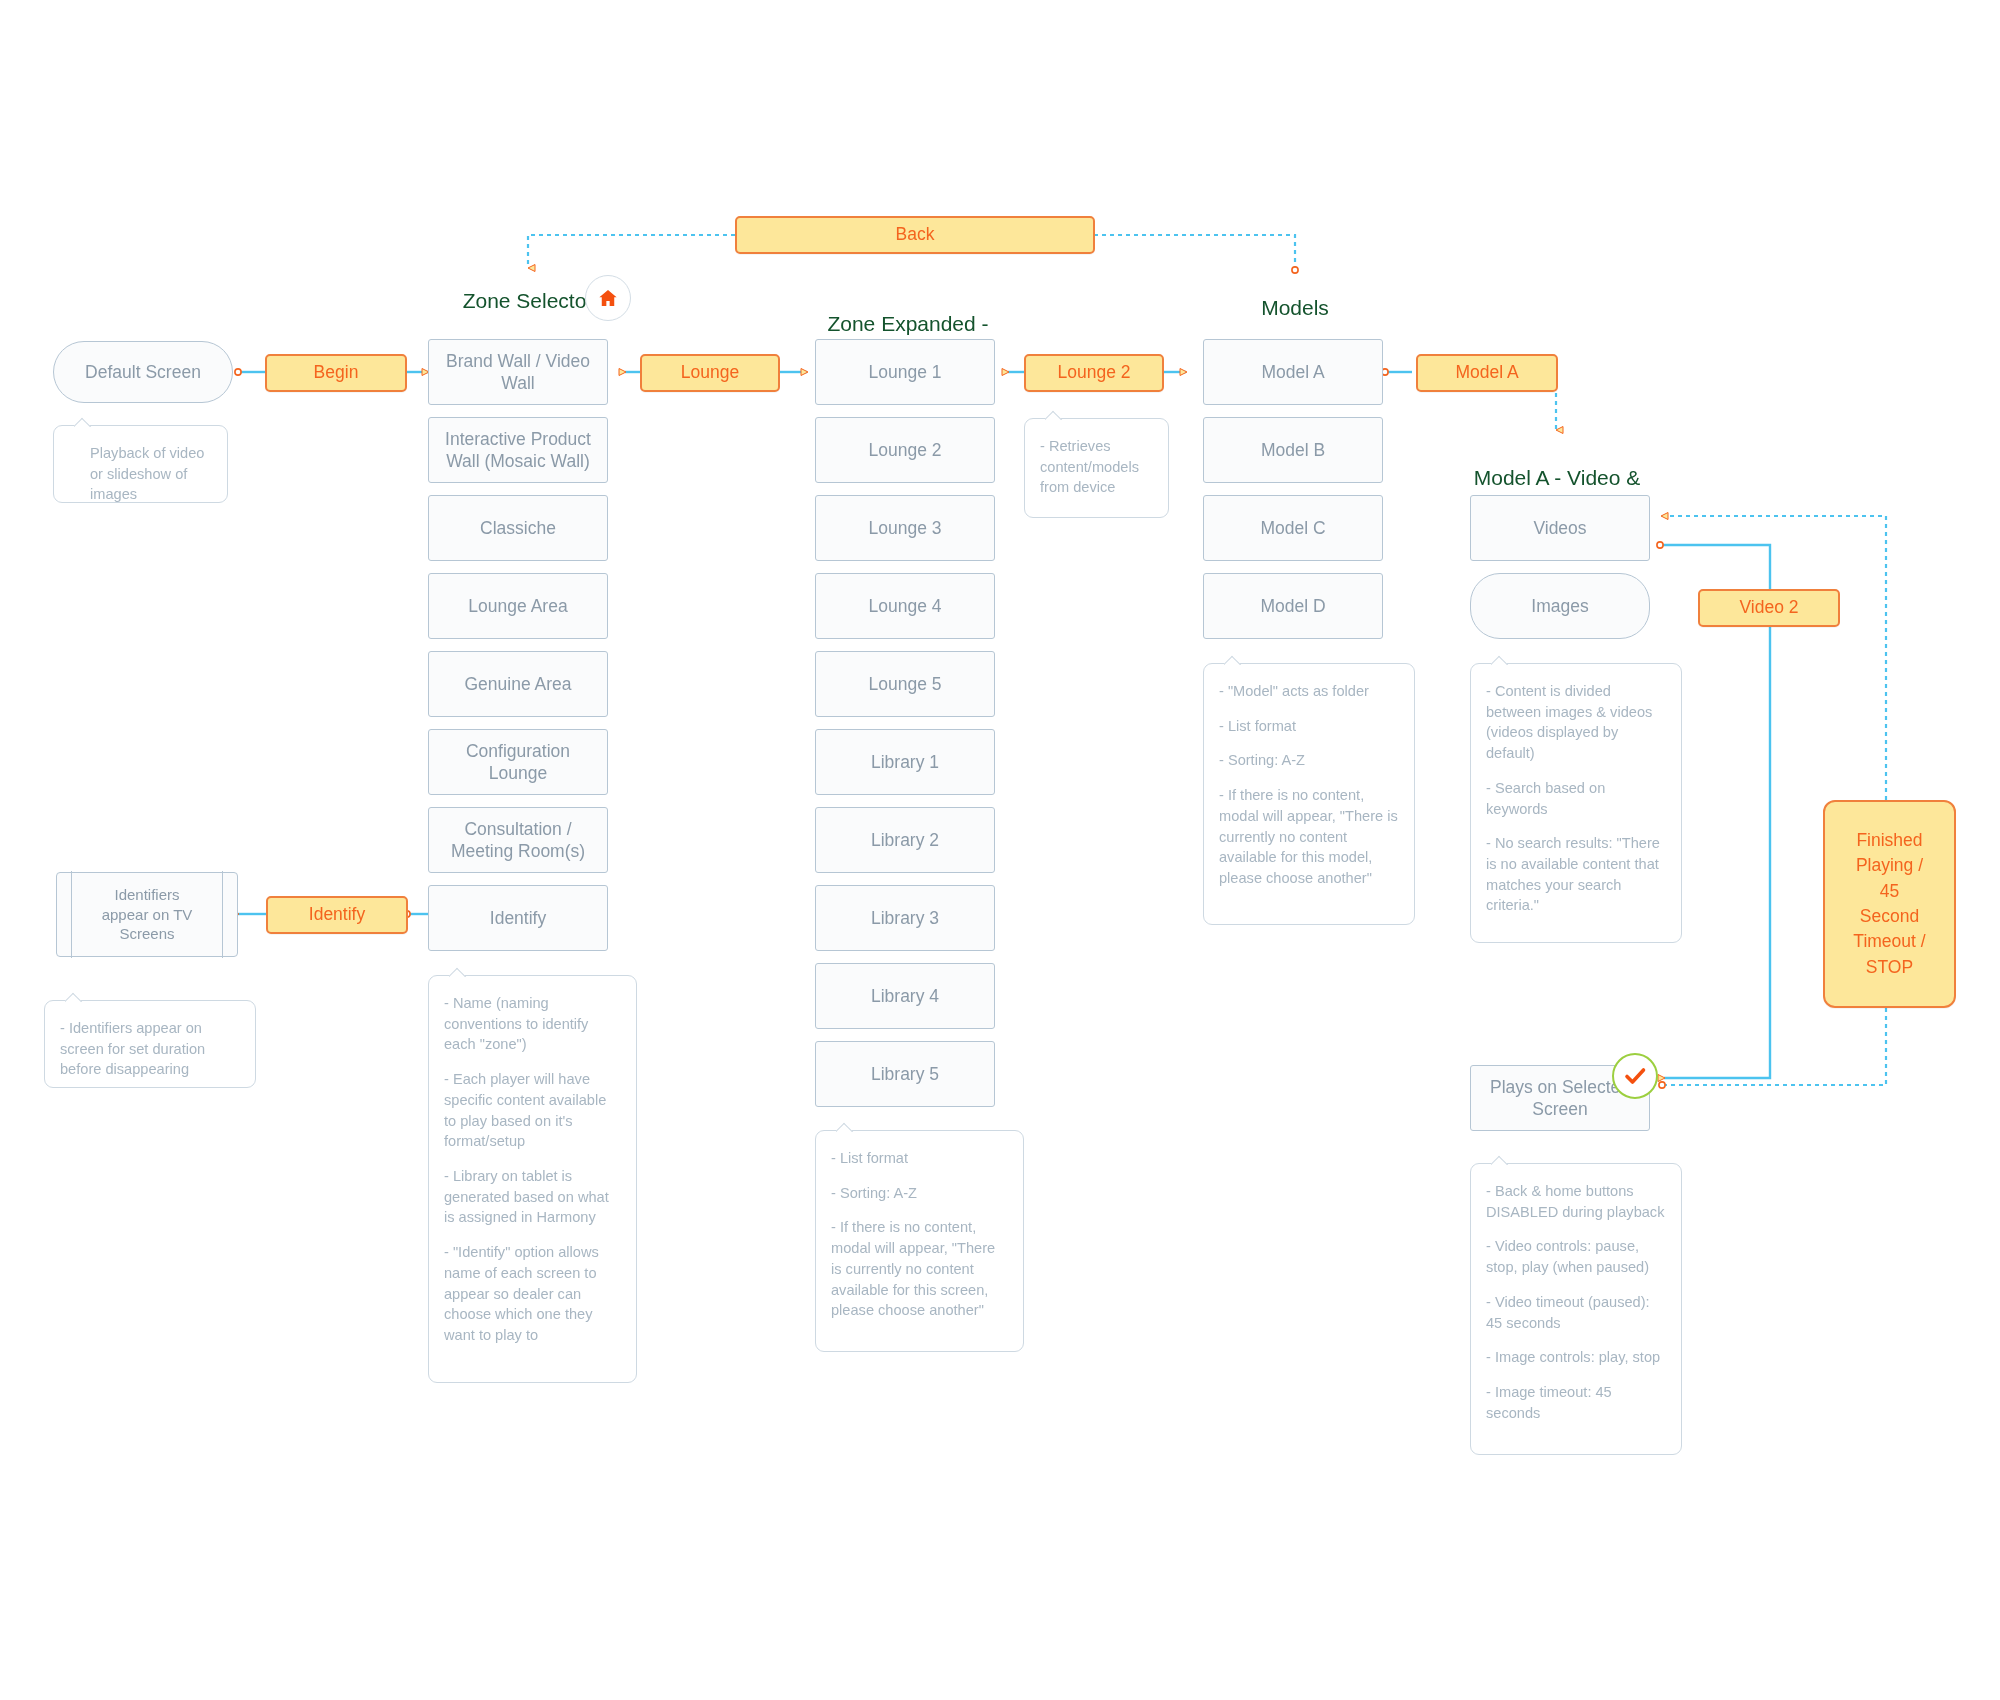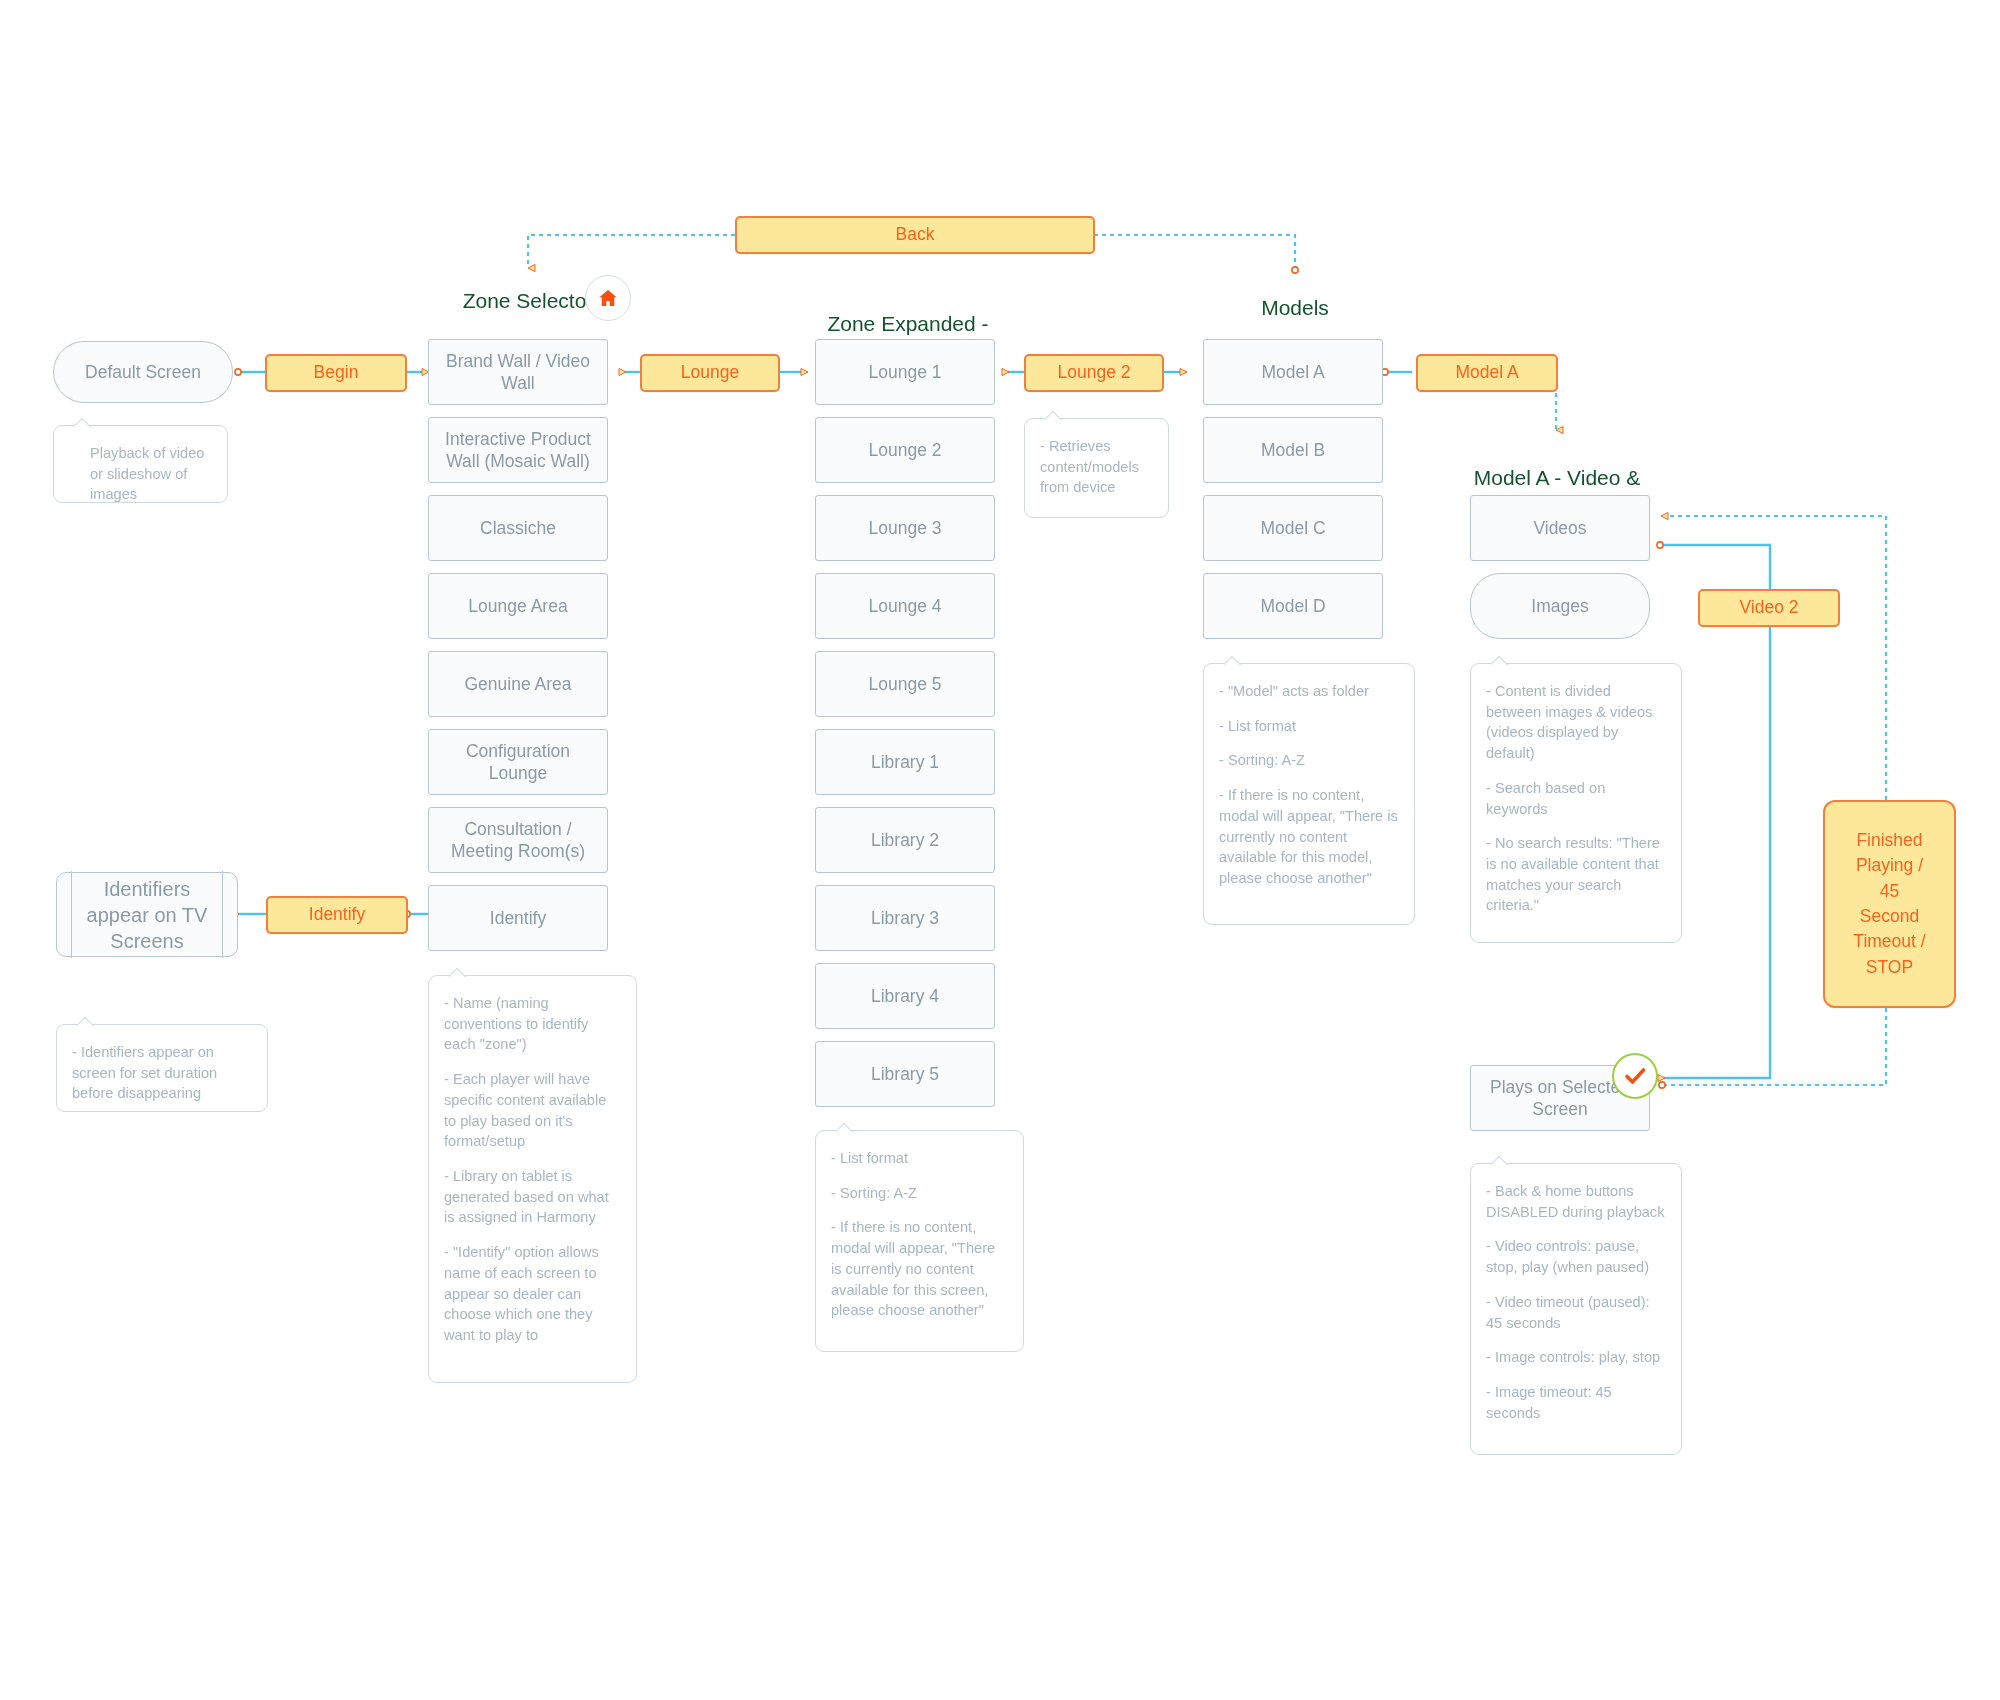--- a/index.html
+++ b/index.html
@@ -40,23 +40,23 @@
     background:#fafbfc;
     border:1.6px solid #b6c6d4;
     border-radius:34px;
     color:#8b9aa8;
     font-size:17.5px;
   }
 
   .predefined{
     background:#fafbfc;
     border:1.6px solid #b6c6d4;
-    border-radius:10px;
+    border-radius:4px;
     color:#8b9aa8;
-    font-size:20px;
+    font-size:15px;
     line-height:1.3;
   }
   .predefined::before,.predefined::after{
     content:"";position:absolute;top:-1.6px;bottom:-1.6px;width:0;
     border-left:1.6px solid #b6c6d4;
   }
   .predefined::before{left:14px;}
   .predefined::after{right:14px;}
 
   .col-title{
@@ -228,21 +228,21 @@
     <span class="tip"></span>
     <p>Playback of video or slideshow of images</p>
   </div>
 
   <div class="node predefined" style="left:56px;top:872px;width:182px;height:85px;white-space:pre-line;">
     <span>Identifiers
 appear on TV
 Screens</span>
   </div>
 
-  <div class="note" style="left:56px;top:1000px;width:212px;height:88px;margin-top:24px;">
+  <div class="note" style="left:44px;top:1000px;width:212px;height:88px;">
     <span class="tip"></span>
     <p>- Identifiers appear on screen for set duration before disappearing</p>
   </div>
 
   <div class="node screen-box" style="left:428px;top:339px;width:180px;height:66px;">
     <span>Brand Wall / Video Wall</span>
   </div>
   <div class="node screen-box" style="left:428px;top:417px;width:180px;height:66px;">
     <span>Interactive Product Wall (Mosaic Wall)</span>
   </div>

